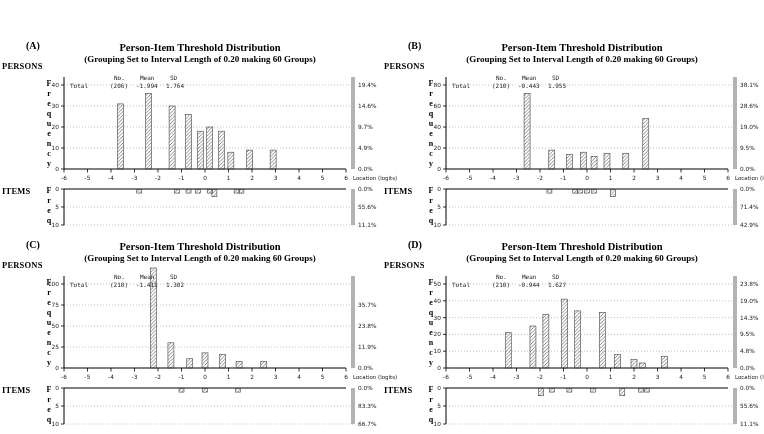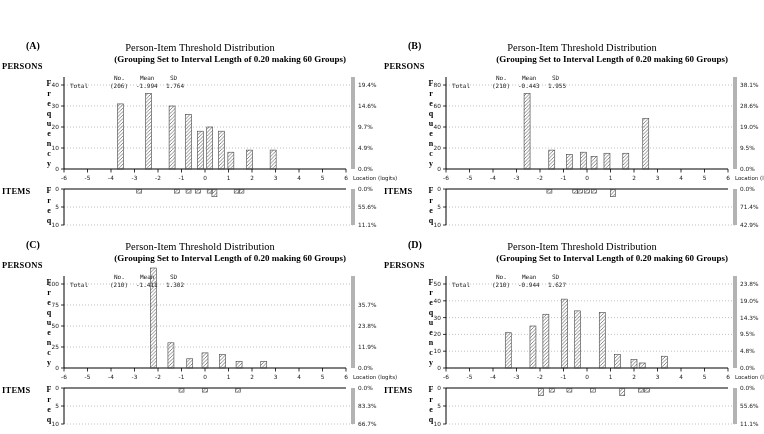--- a/index.html
+++ b/index.html
@@ -2,22 +2,22 @@
 <html><head>
 <meta charset="utf-8">
 <style>
   html,body{margin:0;padding:0;background:#fff;}
   #figure{position:relative;width:764px;height:434px;background:#fff;overflow:hidden;
           font-family:"Liberation Serif",serif;}
   .panel{position:absolute;width:382px;height:197px;}
   .panel-letter{position:absolute;left:26px;top:3px;font-weight:bold;font-size:10px;color:#000;}
   .side-label{position:absolute;left:2px;font-weight:bold;font-size:8.5px;color:#000;letter-spacing:.2px;}
   .chart-title{position:absolute;left:54px;top:5px;width:292px;text-align:center;
-               font-weight:normal;font-size:10.5px;color:#000;}
-  .chart-subtitle{position:absolute;left:54px;top:17px;width:292px;text-align:right;
+               font-weight:bold;font-size:10.5px;color:#000;}
+  .chart-subtitle{position:absolute;left:54px;top:17px;width:292px;text-align:center;
                   font-weight:bold;font-size:9px;color:#000;}
   .freq-letter{position:absolute;left:44px;width:10px;text-align:center;
                font-weight:bold;font-size:8px;color:#000;font-family:"Liberation Serif",serif;}
   svg{position:absolute;overflow:visible;}
   svg text{font-family:"DejaVu Sans",sans-serif;fill:#1a1a1a;}
   svg text.mono{font-family:"DejaVu Sans Mono",monospace;}
 </style>
 </head>
 <body>
 

